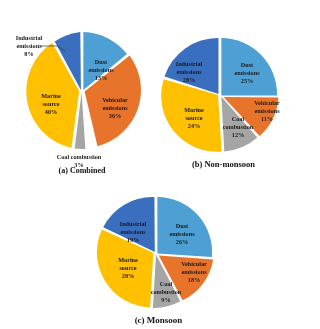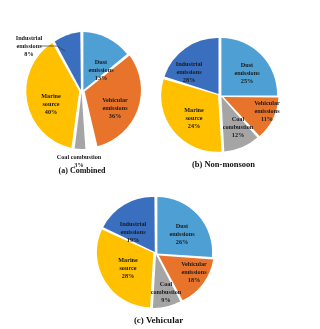--- a/index.html
+++ b/index.html
@@ -178,14 +178,14 @@
 
       <text class="slice-label" x="52" y="76" font-size="6.2">Marine</text>
       <text class="slice-label" x="52" y="84" font-size="6.2">source</text>
       <text class="slice-label" x="52" y="92" font-size="6.2">28%</text>
 
       <text class="slice-label" x="57" y="40" font-size="6.2">Industrial</text>
       <text class="slice-label" x="57" y="48" font-size="6.2">emissions</text>
       <text class="slice-label" x="57" y="56" font-size="6.2">19%</text>
     </svg>
   </div>
-  <div class="caption">(c) Vehicular</div>
+  <div class="caption">(c) Monsoon</div>
 </div>
 
 </body></html>

